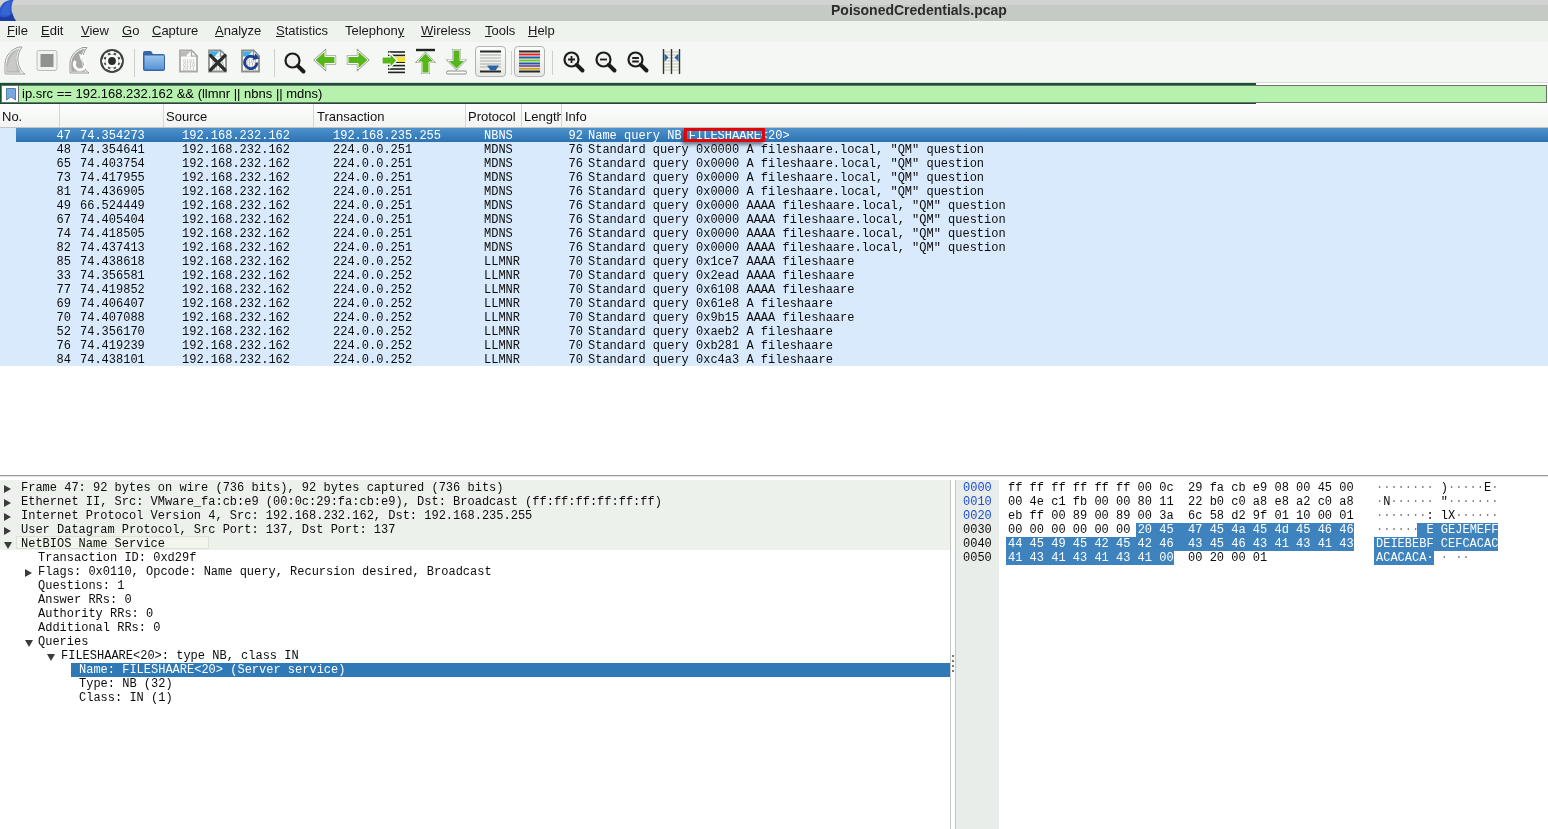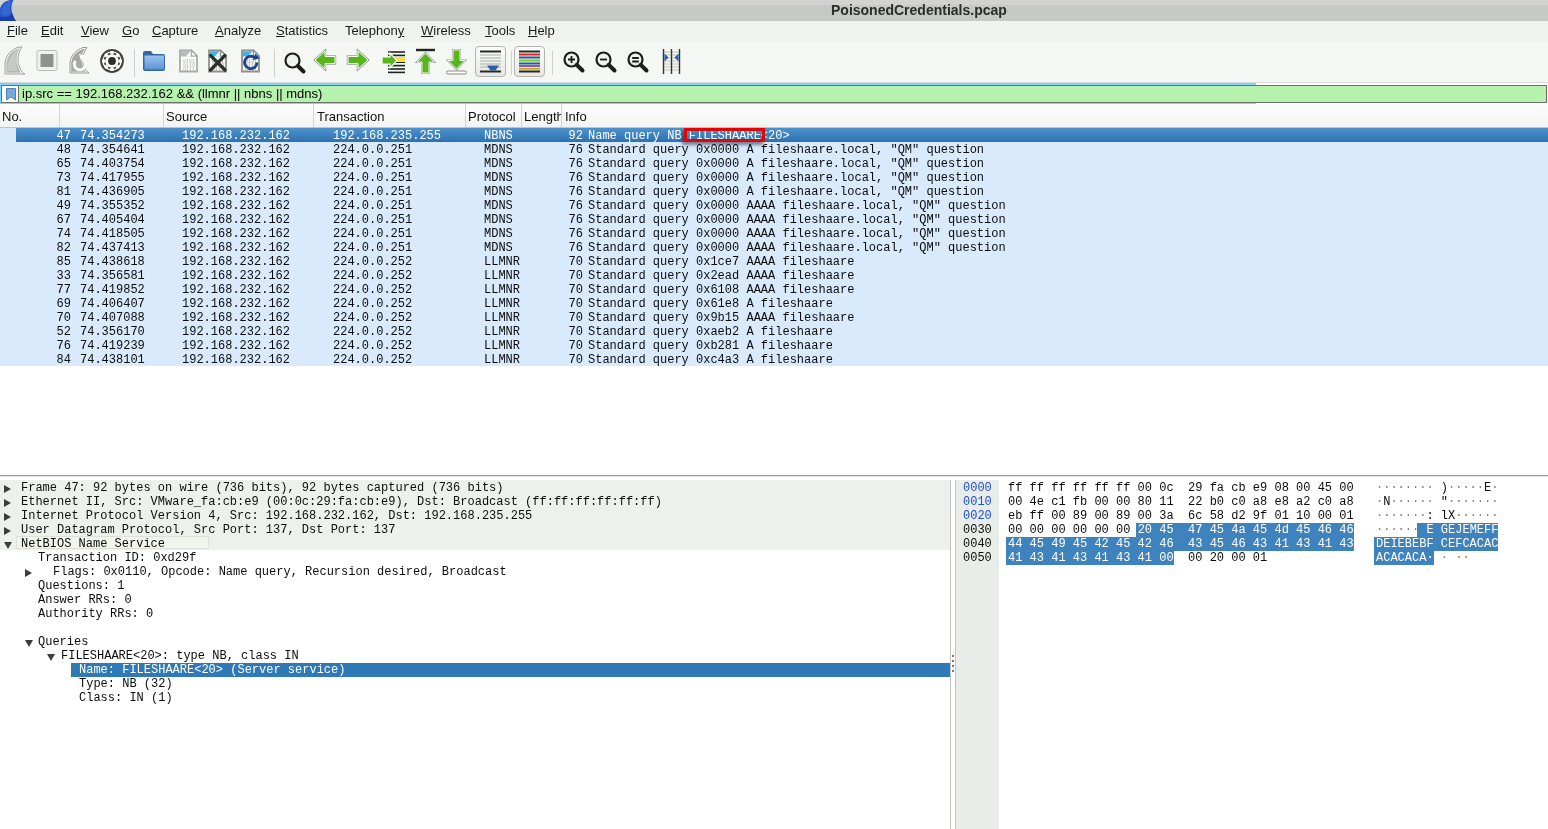--- a/index.html
+++ b/index.html
@@ -11,21 +11,21 @@
 #title{left:831px;top:2px;width:300px;font-size:14px;font-weight:bold;color:#2a2d2a;}
 
 #menubar{left:0;top:21px;width:1548px;height:21px;background:#eff3ee;}
 .mi{position:absolute;top:2px;font-size:13px;color:#1a1a1a;}
 
 #toolbar{left:0;top:42px;width:1548px;height:41px;background:#f4f7f3;border-bottom:1px solid #d7dad6;}
 .tsep{position:absolute;top:7px;width:1px;height:28px;background:#ccd0cb;}
 .tbox{position:absolute;top:4px;width:31px;height:31px;background:linear-gradient(#fdfdfc,#e7e7e4);
  border:1px solid #b3b3b0;border-radius:4px;}
 
-#filterbar{left:0;top:83px;width:1256px;height:21px;background:#7dd3fc;}
+#filterbar{left:0;top:83px;width:1256px;height:21px;background:#14532d;}
 #ffield{position:absolute;left:1px;top:2px;width:1546px;height:18px;border:1px solid #6f6f6f;background:#b6f2ae;}
 #fbook{position:absolute;left:0px;top:0px;width:17px;height:16px;background:#fff;border-right:1px solid #6f6f6f;}
 #ftext{position:absolute;left:20px;top:0px;font-size:13px;line-height:16px;color:#000;}
 
 #pkthead{left:0;top:104px;width:1548px;height:24px;background:linear-gradient(#fcfdfc,#f2f4f2);border-bottom:1px solid #c3c3c3;}
 .hsep{position:absolute;top:0px;width:1px;height:23px;background:#d5d5d5;}
 .hlab{position:absolute;top:5px;font-size:13px;color:#121212;}
 
 #pktlist{left:0;top:128px;width:1548px;height:238px;background:#d8eafc;
  font-family:"Liberation Mono",monospace;font-size:12px;color:#0c0c0c;}
@@ -287,21 +287,21 @@
 <div class="hlab" style="left:468px;">Protocol</div>
 <div class="hlab" style="left:524px;width:37px;overflow:hidden;white-space:nowrap;">Length</div>
 <div class="hlab" style="left:565px;">Info</div>
 </div>
 <div class="abs" id="pktlist">
 <div class="prow sel" style="top:0px"><span class="c1">47</span><span class="c2">74.354273</span><span class="c3">192.168.232.162</span><span class="c4">192.168.235.255</span><span class="c5">NBNS</span><span class="c6">92</span><span class="c7">Name query NB FILESHAARE&lt;20&gt;</span><div id="redbox"></div></div>
 <div class="prow" style="top:14px"><span class="c1">48</span><span class="c2">74.354641</span><span class="c3">192.168.232.162</span><span class="c4">224.0.0.251</span><span class="c5">MDNS</span><span class="c6">76</span><span class="c7">Standard query 0x0000 A fileshaare.local, "QM" question</span></div>
 <div class="prow" style="top:28px"><span class="c1">65</span><span class="c2">74.403754</span><span class="c3">192.168.232.162</span><span class="c4">224.0.0.251</span><span class="c5">MDNS</span><span class="c6">76</span><span class="c7">Standard query 0x0000 A fileshaare.local, "QM" question</span></div>
 <div class="prow" style="top:42px"><span class="c1">73</span><span class="c2">74.417955</span><span class="c3">192.168.232.162</span><span class="c4">224.0.0.251</span><span class="c5">MDNS</span><span class="c6">76</span><span class="c7">Standard query 0x0000 A fileshaare.local, "QM" question</span></div>
 <div class="prow" style="top:56px"><span class="c1">81</span><span class="c2">74.436905</span><span class="c3">192.168.232.162</span><span class="c4">224.0.0.251</span><span class="c5">MDNS</span><span class="c6">76</span><span class="c7">Standard query 0x0000 A fileshaare.local, "QM" question</span></div>
-<div class="prow" style="top:70px"><span class="c1">49</span><span class="c2">74.355352</span><span class="c3">192.168.232.162</span><span class="c4">224.0.0.251</span><span class="c5">MDNS</span><span class="c6">76</span><span class="c7">Standard query 0x0000 AAAA fileshaare.local, "QM" question</span></div>
+<div class="prow" style="top:70px"><span class="c1">49</span><span class="c2">66.524449</span><span class="c3">192.168.232.162</span><span class="c4">224.0.0.251</span><span class="c5">MDNS</span><span class="c6">76</span><span class="c7">Standard query 0x0000 AAAA fileshaare.local, "QM" question</span></div>
 <div class="prow" style="top:84px"><span class="c1">67</span><span class="c2">74.405404</span><span class="c3">192.168.232.162</span><span class="c4">224.0.0.251</span><span class="c5">MDNS</span><span class="c6">76</span><span class="c7">Standard query 0x0000 AAAA fileshaare.local, "QM" question</span></div>
 <div class="prow" style="top:98px"><span class="c1">74</span><span class="c2">74.418505</span><span class="c3">192.168.232.162</span><span class="c4">224.0.0.251</span><span class="c5">MDNS</span><span class="c6">76</span><span class="c7">Standard query 0x0000 AAAA fileshaare.local, "QM" question</span></div>
 <div class="prow" style="top:112px"><span class="c1">82</span><span class="c2">74.437413</span><span class="c3">192.168.232.162</span><span class="c4">224.0.0.251</span><span class="c5">MDNS</span><span class="c6">76</span><span class="c7">Standard query 0x0000 AAAA fileshaare.local, "QM" question</span></div>
 <div class="prow" style="top:126px"><span class="c1">85</span><span class="c2">74.438618</span><span class="c3">192.168.232.162</span><span class="c4">224.0.0.252</span><span class="c5">LLMNR</span><span class="c6">70</span><span class="c7">Standard query 0x1ce7 AAAA fileshaare</span></div>
 <div class="prow" style="top:140px"><span class="c1">33</span><span class="c2">74.356581</span><span class="c3">192.168.232.162</span><span class="c4">224.0.0.252</span><span class="c5">LLMNR</span><span class="c6">70</span><span class="c7">Standard query 0x2ead AAAA fileshaare</span></div>
 <div class="prow" style="top:154px"><span class="c1">77</span><span class="c2">74.419852</span><span class="c3">192.168.232.162</span><span class="c4">224.0.0.252</span><span class="c5">LLMNR</span><span class="c6">70</span><span class="c7">Standard query 0x6108 AAAA fileshaare</span></div>
 <div class="prow" style="top:168px"><span class="c1">69</span><span class="c2">74.406407</span><span class="c3">192.168.232.162</span><span class="c4">224.0.0.252</span><span class="c5">LLMNR</span><span class="c6">70</span><span class="c7">Standard query 0x61e8 A fileshaare</span></div>
 <div class="prow" style="top:182px"><span class="c1">70</span><span class="c2">74.407088</span><span class="c3">192.168.232.162</span><span class="c4">224.0.0.252</span><span class="c5">LLMNR</span><span class="c6">70</span><span class="c7">Standard query 0x9b15 AAAA fileshaare</span></div>
 <div class="prow" style="top:196px"><span class="c1">52</span><span class="c2">74.356170</span><span class="c3">192.168.232.162</span><span class="c4">224.0.0.252</span><span class="c5">LLMNR</span><span class="c6">70</span><span class="c7">Standard query 0xaeb2 A fileshaare</span></div>
 <div class="prow" style="top:210px"><span class="c1">76</span><span class="c2">74.419239</span><span class="c3">192.168.232.162</span><span class="c4">224.0.0.252</span><span class="c5">LLMNR</span><span class="c6">70</span><span class="c7">Standard query 0xb281 A fileshaare</span></div>
@@ -309,24 +309,25 @@
 </div>
 <div class="abs" id="hdiv1"></div>
     <div class="abs" id="hdiv2"></div>
 <div class="abs" id="details">
 <div class="drow tint" style="top:0px"><i class="tri-r" style="left:4px"></i><span style="position:absolute;left:21px">Frame 47: 92 bytes on wire (736 bits), 92 bytes captured (736 bits)</span></div>
 <div class="drow tint" style="top:14px"><i class="tri-r" style="left:4px"></i><span style="position:absolute;left:21px">Ethernet II, Src: VMware_fa:cb:e9 (00:0c:29:fa:cb:e9), Dst: Broadcast (ff:ff:ff:ff:ff:ff)</span></div>
 <div class="drow tint" style="top:28px"><i class="tri-r" style="left:4px"></i><span style="position:absolute;left:21px">Internet Protocol Version 4, Src: 192.168.232.162, Dst: 192.168.235.255</span></div>
 <div class="drow tint" style="top:42px"><i class="tri-r" style="left:4px"></i><span style="position:absolute;left:21px">User Datagram Protocol, Src Port: 137, Dst Port: 137</span></div>
 <div class="drow tint" style="top:56px"><i class="tri-d" style="left:4px"></i><span style="position:absolute;left:16px;top:0;width:193px;height:13px;background:#f2f5ec;border:1px solid #dde1d6"></span><span style="position:absolute;left:21px">NetBIOS Name Service</span></div>
 <div class="drow" style="top:70px"><span style="position:absolute;left:38px">Transaction ID: 0xd29f</span></div>
-<div class="drow" style="top:84px"><i class="tri-r" style="left:25px"></i><span style="position:absolute;left:53px">Flags: 0x0110, Opcode: Name query, Recursion desired, Broadcast</span></div>
+<div class="drow" style="top:84px"><i class="tri-r" style="left:25px"></i><span style="position:absolute;left:38px">Flags: 0x0110, Opcode: Name query, Recursion desired, Broadcast</span></div>
 <div class="drow" style="top:98px"><span style="position:absolute;left:38px">Questions: 1</span></div>
 <div class="drow" style="top:112px"><span style="position:absolute;left:38px">Answer RRs: 0</span></div>
 <div class="drow" style="top:126px"><span style="position:absolute;left:38px">Authority RRs: 0</span></div>
+<div class="drow" style="top:140px"><span style="position:absolute;left:38px">Additional RRs: 0</span></div>
 <div class="drow" style="top:154px"><i class="tri-d" style="left:25px"></i><span style="position:absolute;left:38px">Queries</span></div>
 <div class="drow" style="top:168px"><i class="tri-d" style="left:47px"></i><span style="position:absolute;left:61px">FILESHAARE&lt;20&gt;: type NB, class IN</span></div>
 <div class="drow" style="top:182px"><span class="dsel" style="left:71px;width:879px;padding-left:8px">Name: FILESHAARE&lt;20&gt; (Server service)</span></div>
 <div class="drow" style="top:196px"><span style="position:absolute;left:79px">Type: NB (32)</span></div>
 <div class="drow" style="top:210px"><span style="position:absolute;left:79px">Class: IN (1)</span></div>
 </div>
 <div class="abs" id="vdiv1"></div>
     <div class="abs" id="vdiv2"></div>
     <div class="abs" id="vdots"></div>
 <div class="abs" id="hexpane">

